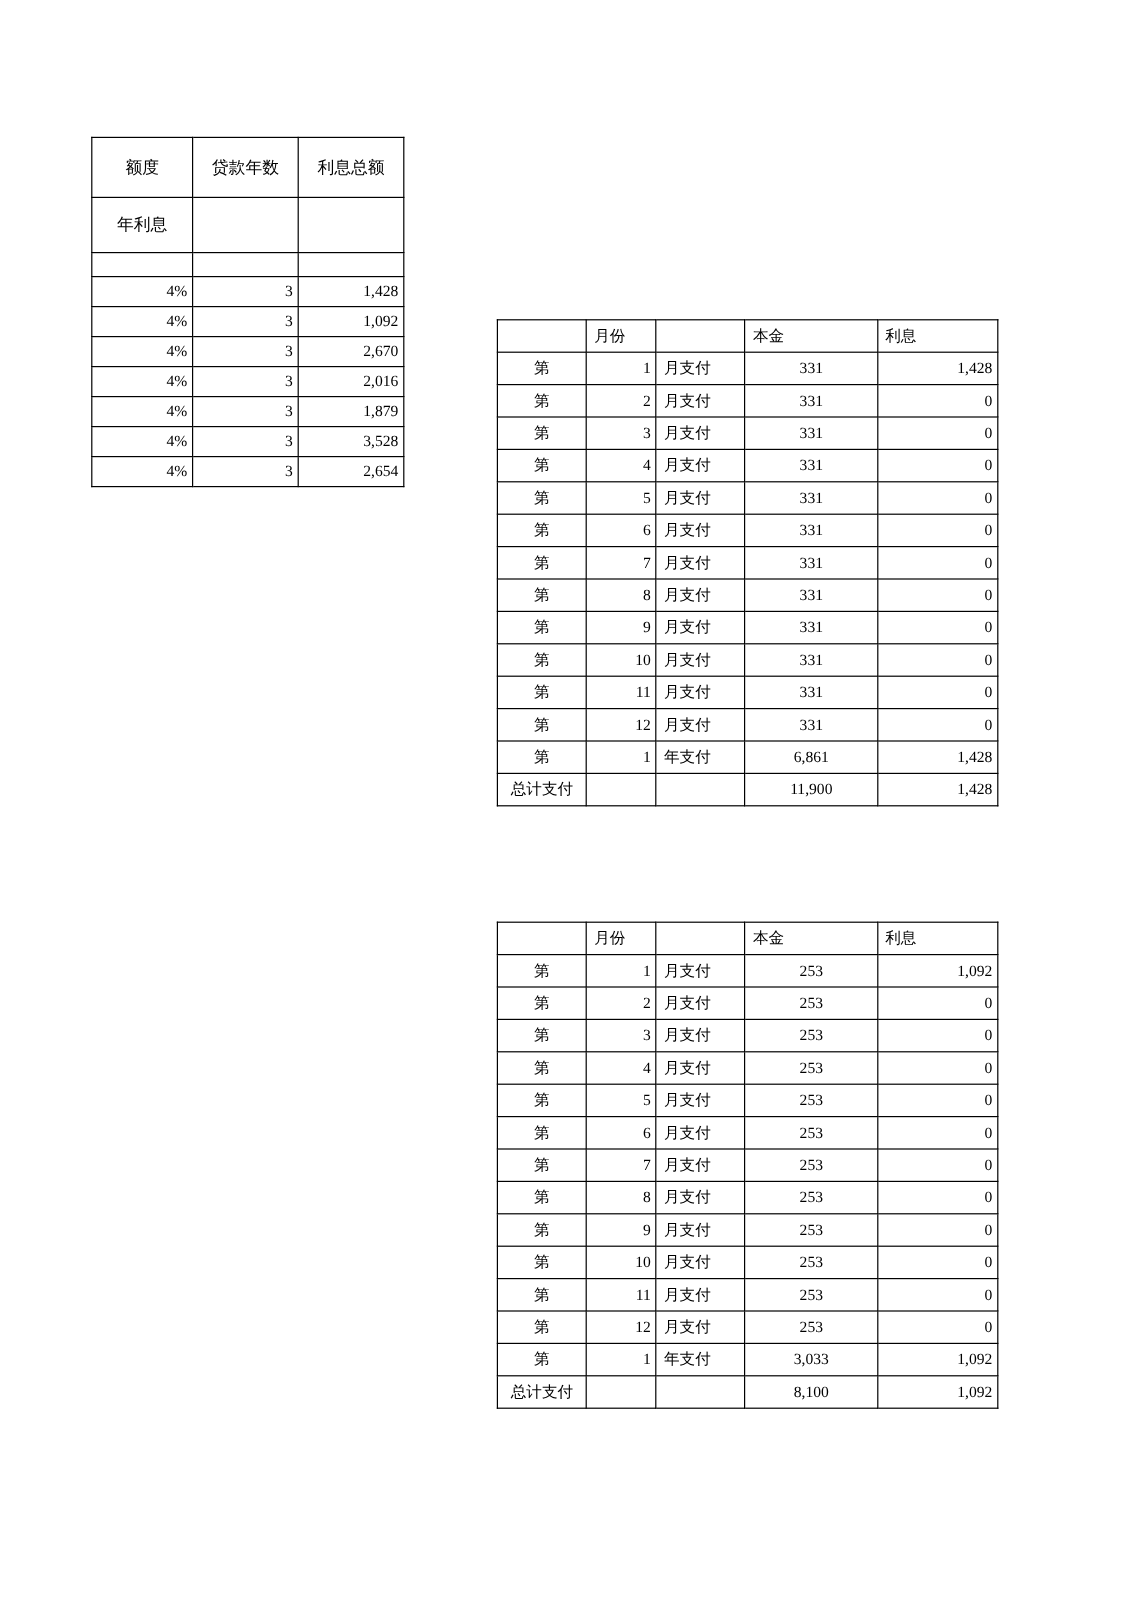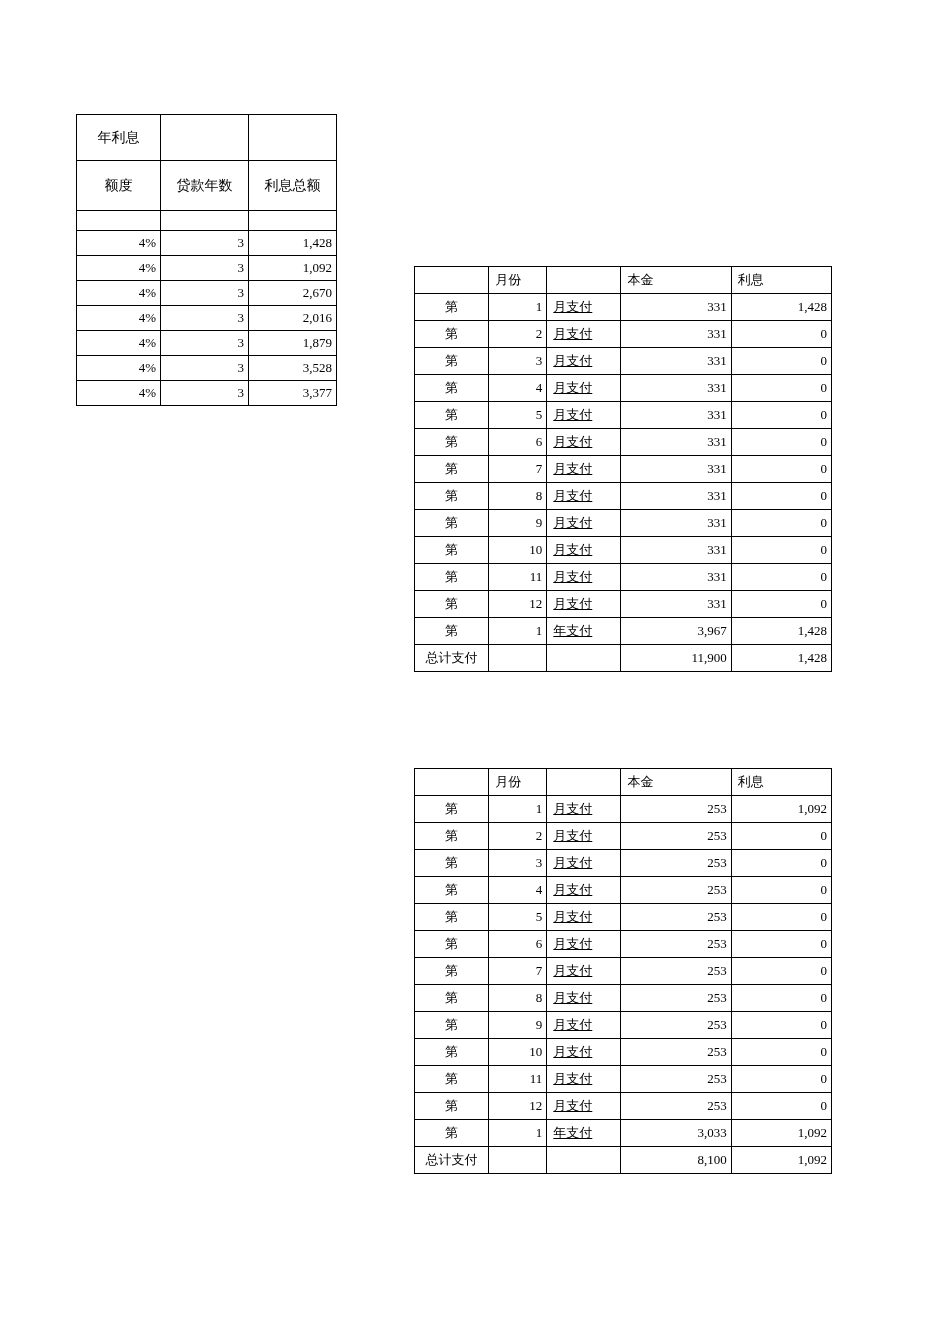--- a/index.html
+++ b/index.html
@@ -63,22 +63,22 @@
   #summary-table .c2 { width: 88px; }
   #summary-table .c3 { width: 88px; }
   
   .schedule {
     position: absolute;
     width: 418px;
   }
   .schedule td { height: 27px; vertical-align: middle; }
   .schedule .k1 { width: 74px; text-align: center; }
   .schedule .k2 { width: 58px; text-align: right; margin-top: 12px; }
-  .schedule .k3 { width: 74px; text-align: left; padding-left: 6px; text-decoration: underline; }
-  .schedule .k4 { width: 110px; text-align: right; }
+  .schedule .k3 { width: 74px; text-align: left; padding-left: 6px; }
+  .schedule .k4 { width: 110px; text-align: center; }
   .schedule .k5 { width: 100px; text-align: right; }
   .schedule tr.head td { text-align: left; padding-left: 6px; }
   .schedule tr.head td.k1 { text-align: center; }
   .schedule tr.head td.k2 { text-align: left; padding-left: 6px; }
   .schedule tr.head td.k4,
   .schedule tr.head td.k5 { text-align: left; padding-left: 6px; }
   .schedule tr.total td.k1 { text-align: center; padding-left: 4px; }
   #schedule-1 { left: 414px; top: 266px; }
   #schedule-2 { left: 414px; top: 768px; }
 </style>
@@ -88,28 +88,28 @@
 <div class="sheet">
 
   <table id="summary-table">
     <colgroup>
       <col class="c1">
         <col class="c2">
         <col class="c3">
     </colgroup>
     <tbody>
       <tr>
+        <td class="hdr">额度</td>
+        <td class="hdr">贷款年数</td>
+        <td class="hdr">利息总额</td>
+      </tr>
+      <tr>
         <td class="subhdr">年利息</td>
         <td class="subhdr"></td>
         <td class="subhdr"></td>
-      </tr>
-      <tr>
-        <td class="hdr">额度</td>
-        <td class="hdr">贷款年数</td>
-        <td class="hdr">利息总额</td>
       </tr>
       <tr class="spacer">
         <td></td>
         <td></td>
         <td></td>
       </tr>
       <tr>
         <td>4%</td>
         <td>3</td>
         <td>1,428</td>
@@ -135,21 +135,21 @@
         <td>1,879</td>
       </tr>
       <tr>
         <td>4%</td>
         <td>3</td>
         <td>3,528</td>
       </tr>
       <tr>
         <td>4%</td>
         <td>3</td>
-        <td>3,377</td>
+        <td>2,654</td>
       </tr>
     </tbody>
   </table>
 
   <table class="schedule" id="schedule-1">
     <colgroup>
       <col style="width:74px">
         <col style="width:58px">
         <col style="width:74px">
         <col style="width:110px">
@@ -244,21 +244,21 @@
         <td class="k1">第</td>
         <td class="k2">12</td>
         <td class="k3">月支付</td>
         <td class="k4">331</td>
         <td class="k5">0</td>
       </tr>
       <tr>
         <td class="k1">第</td>
         <td class="k2">1</td>
         <td class="k3">年支付</td>
-        <td class="k4">3,967</td>
+        <td class="k4">6,861</td>
         <td class="k5">1,428</td>
       </tr>
       <tr class="total">
         <td class="k1">总计支付</td>
         <td class="k2"></td>
         <td class="k3"></td>
         <td class="k4">11,900</td>
         <td class="k5">1,428</td>
       </tr>
     </tbody>

